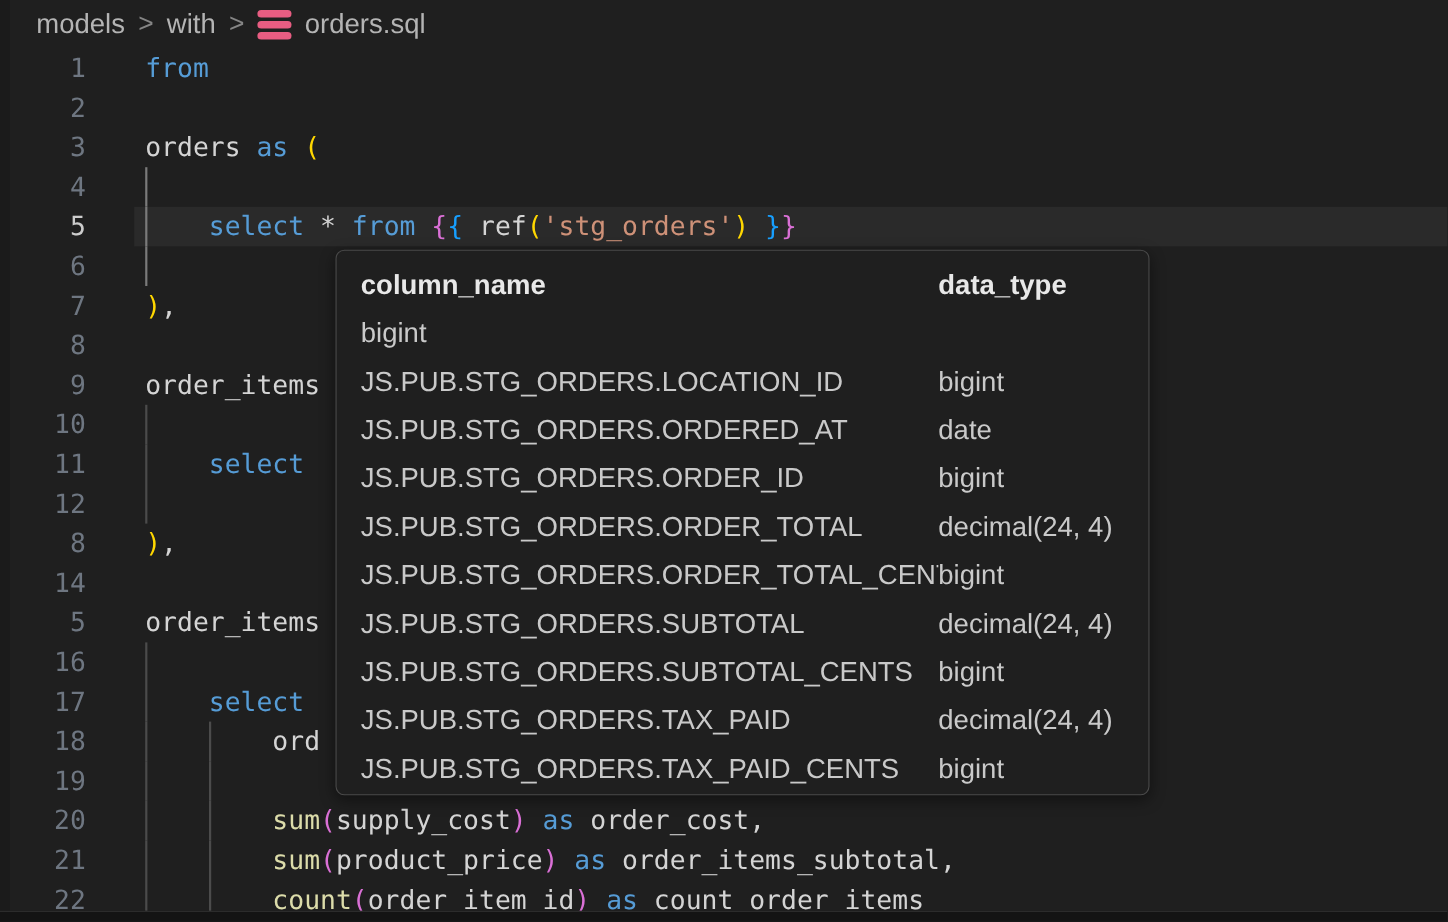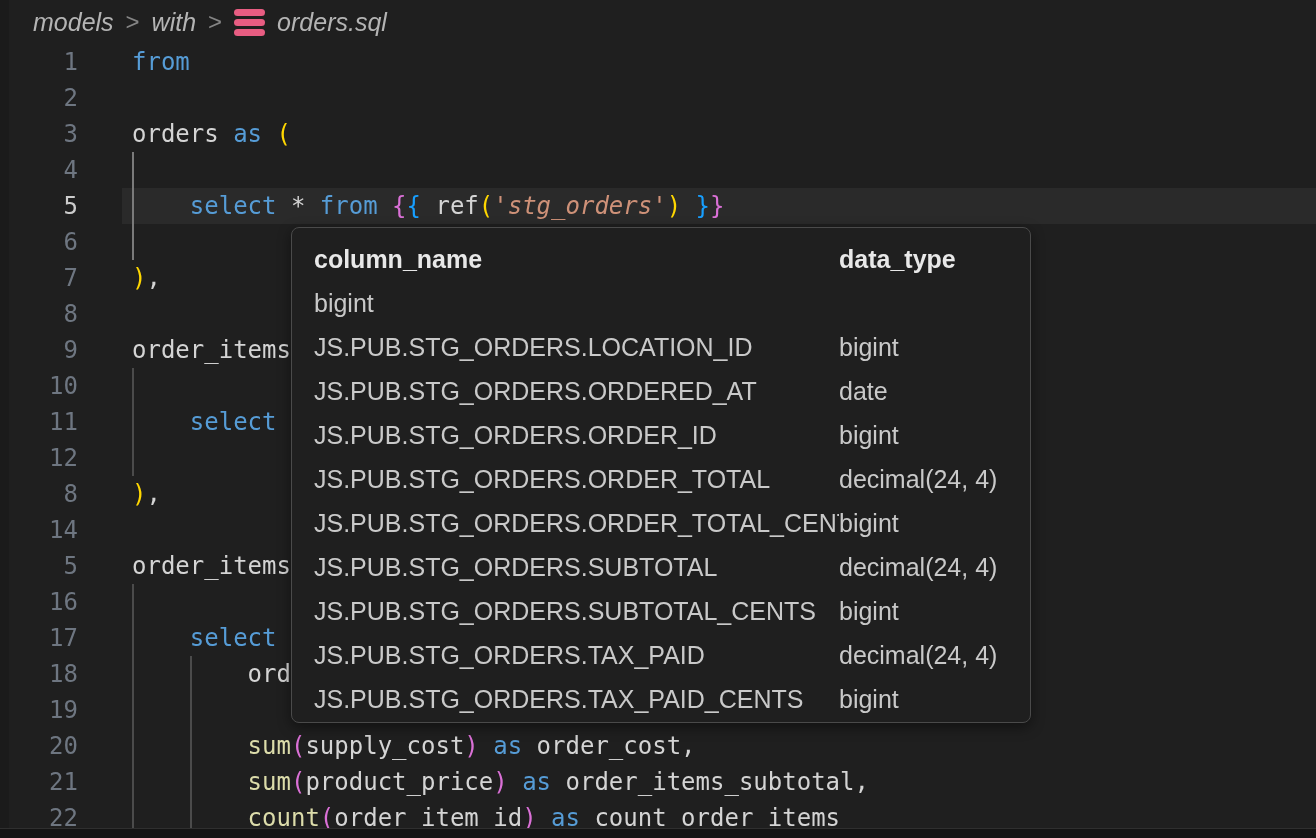--- a/index.html
+++ b/index.html
@@ -7,21 +7,21 @@
     width:1316px;height:838px;overflow:hidden;position:relative;
     background:var(--editor_background,#1f1f1f);
     font-family:"Liberation Sans",sans-serif;
   }
   
   .breadcrumb{
     height:44px;display:flex;align-items:center;
     padding-left:33px;gap:12px;
     font-size:25px;color:var(--breadcrumb_text,#b4b4b4);
   }
-  .crumb{cursor:default;font-style:italic;}
+  .crumb{cursor:default;}
   .sep{color:var(--breadcrumb_separator,#858585);font-size:24px;}
   .dbicon{display:inline-flex;flex-direction:column;gap:3px;width:31px;}
   .dbicon i{display:block;height:7px;border-radius:3.5px;background:var(--file_icon_pink,#e85d82);}
   
   #lines{position:absolute;top:44px;left:0;right:0;}
   .line{position:relative;height:36px;}
   .linehl{position:absolute;left:122px;right:0;top:0;bottom:0;background:var(--current_line_highlight,#2a2a2a);}
   .guide{position:absolute;top:0;bottom:0;width:2px;background:var(--indent_guide,#4b4b4b);}
   .guide.active{background:var(--indent_guide_active,#7a7a7a);}
   .num{
@@ -30,28 +30,28 @@
     color:var(--line_number,#6e7681);
   }
   .line.current .num{color:var(--line_number_active,#cccccc);}
   .codetext{
     position:absolute;left:132px;top:0;white-space:pre;
     font:24px/36px "DejaVu Sans Mono",monospace;
     color:var(--identifier,#d4d4d4);
   }
   .tok-fg{color:var(--identifier,#d4d4d4);}
   .tok-kw{color:var(--keyword,#569cd6);}
-  .tok-str{color:var(--string,#ce9178);font-style:italic;}
+  .tok-str{color:var(--string,#ce9178);}
   .tok-fn{color:var(--function,#dcdcaa);}
   .tok-b1{color:var(--bracket_gold,#ffd700);}
   .tok-b2{color:var(--bracket_pink,#da70d6);}
   .tok-b3{color:var(--bracket_blue,#179fff);}
   
   .popup{
-    position:absolute;left:291px;top:227px;width:740px;height:496px;
+    position:absolute;left:305px;top:227px;width:740px;height:496px;
     box-sizing:border-box;z-index:10;
     background:var(--popup_background,#1f1f1f);
     border:1px solid var(--popup_border,#4a4a4a);
     border-radius:8px;padding:9px 0;
     box-shadow:0 4px 14px rgba(0,0,0,0.45);
     font-family:"Liberation Sans",sans-serif;
     overflow:hidden;
   }
   .prow{display:flex;height:44px;line-height:44px;padding:0 22px;font-size:25px;color:var(--popup_row_text,#c9c9c9);}
   .prow .c1{width:525px;flex:none;white-space:nowrap;overflow:hidden;}

